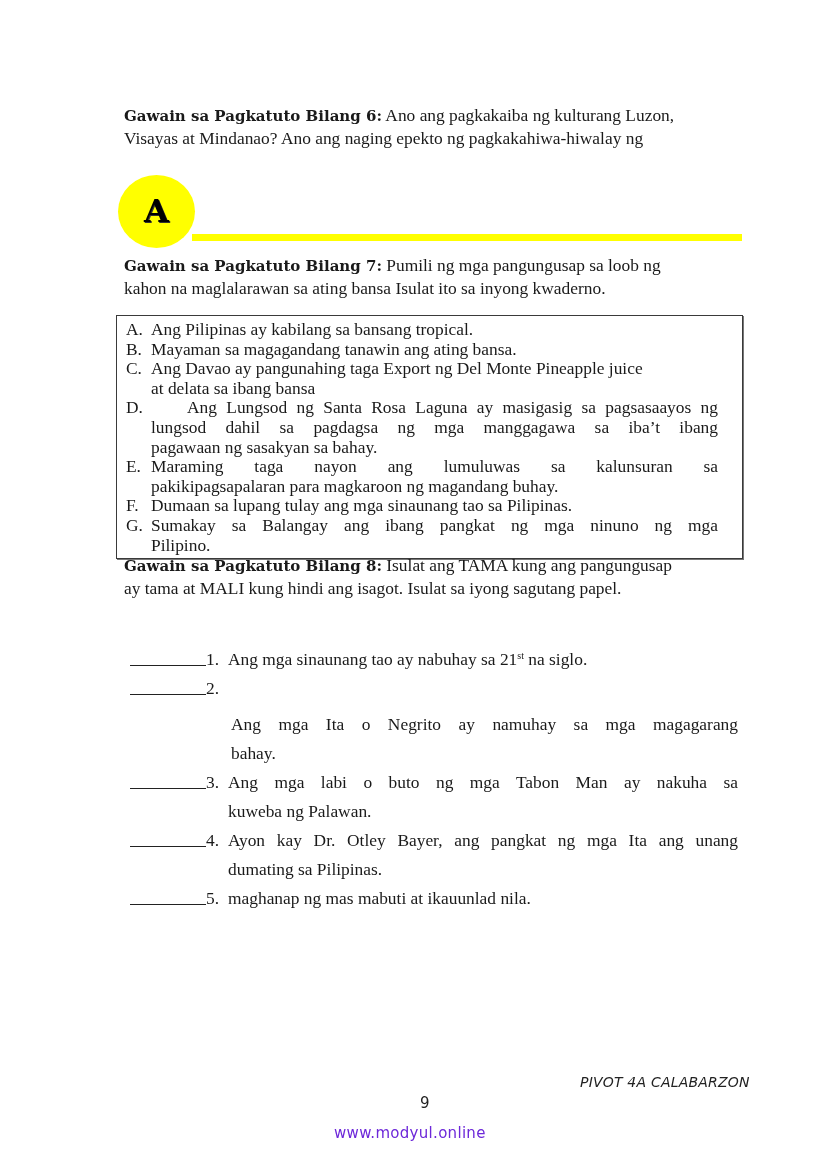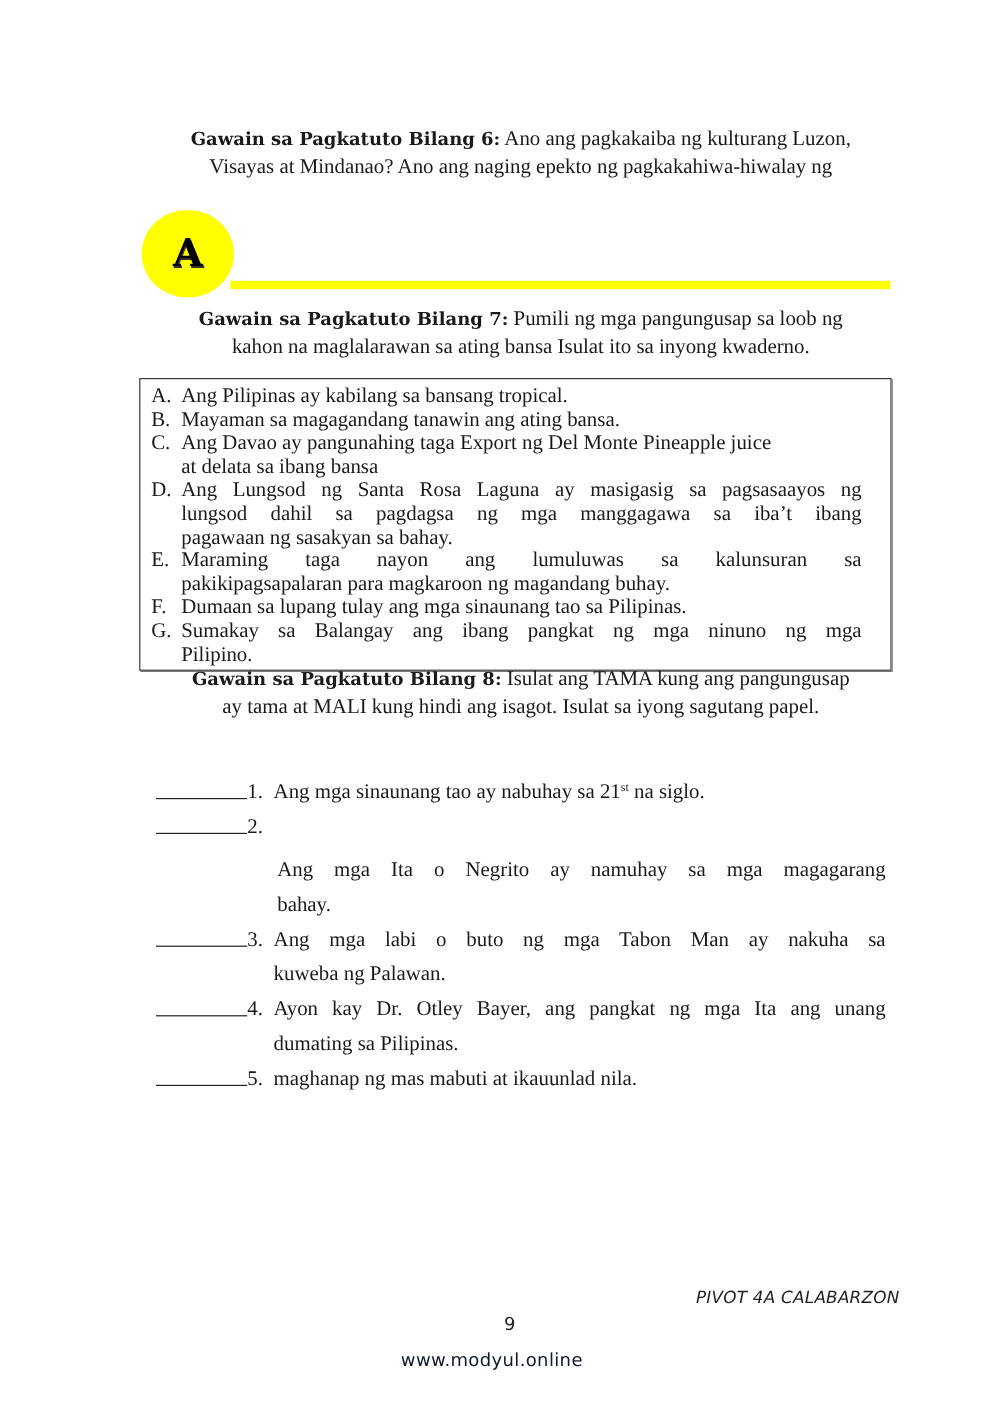--- a/index.html
+++ b/index.html
@@ -14,21 +14,21 @@
       overflow: hidden;
       font-family: "DejaVu Serif", "Liberation Serif", serif;
       color: #1a1a1a;
     }
     .para {
       position: absolute;
       left: 124px;
       width: 620px;
       font-size: 16.2px;
       line-height: 22px;
-      text-align: center;
+      text-align: left;
     }
     .bold {
       font-weight: bold;
       font-family: "DejaVu Serif", serif;
       font-size: 15px;
     }
     .para .body-text {
       font-family: "Liberation Serif", serif;
       font-size: 17.4px;
     }
@@ -138,21 +138,21 @@
       font-family: "DejaVu Sans", sans-serif;
       font-size: 15px;
       color: #222;
     }
     .watermark {
       position: absolute;
       left: 334px;
       top: 1124px;
       font-family: "DejaVu Sans", sans-serif;
       font-size: 15px;
-      color: #0f172a;
+      color: #6d28d9;
       letter-spacing: 0.3px;
     }
   </style>
 </head>
 <body>
 
 <div class="para" style="top:104px;">
   <div><span class="bold">Gawain sa Pagkatuto Bilang 6:</span><span class="body-text"> Ano ang pagkakaiba ng kulturang Luzon,</span></div>
   <div class="body-text">Visayas at Mindanao? Ano ang naging epekto ng pagkakahiwa-hiwalay ng</div>
 </div>
@@ -179,21 +179,21 @@
   <div class="choice">
     <span class="letter">C.</span>
     <span class="text">
       <span style="display:block">Ang Davao ay pangunahing taga Export ng Del Monte Pineapple juice</span>
       <span style="display:block">at delata sa ibang bansa</span>
     </span>
   </div>
   <div class="choice">
     <span class="letter">D.</span>
     <span class="text">
-      <span style="display:block;text-align:justify;text-align-last:justify;">Ang Lungsod ng Santa Rosa Laguna ay masigasig sa pagsasaayos ng</span>
+      <span style="display:block;text-align:justify;text-align-last:justify;margin-left:36px;">Ang Lungsod ng Santa Rosa Laguna ay masigasig sa pagsasaayos ng</span>
       <span style="display:block;text-align:justify;text-align-last:justify;">lungsod dahil sa pagdagsa ng mga manggagawa sa iba’t ibang</span>
       <span style="display:block">pagawaan ng sasakyan sa bahay.</span>
     </span>
   </div>
   <div class="choice">
     <span class="letter">E.</span>
     <span class="text">
       <span style="display:block;text-align:justify;text-align-last:justify;">Maraming taga nayon ang lumuluwas sa kalunsuran sa</span>
       <span style="display:block">pakikipagsapalaran para magkaroon ng magandang buhay.</span>
     </span>

